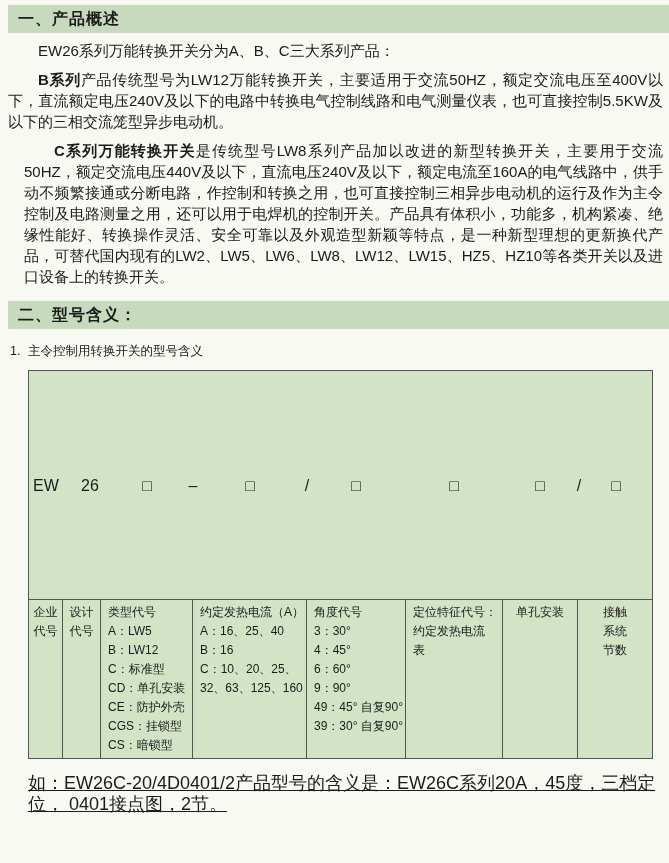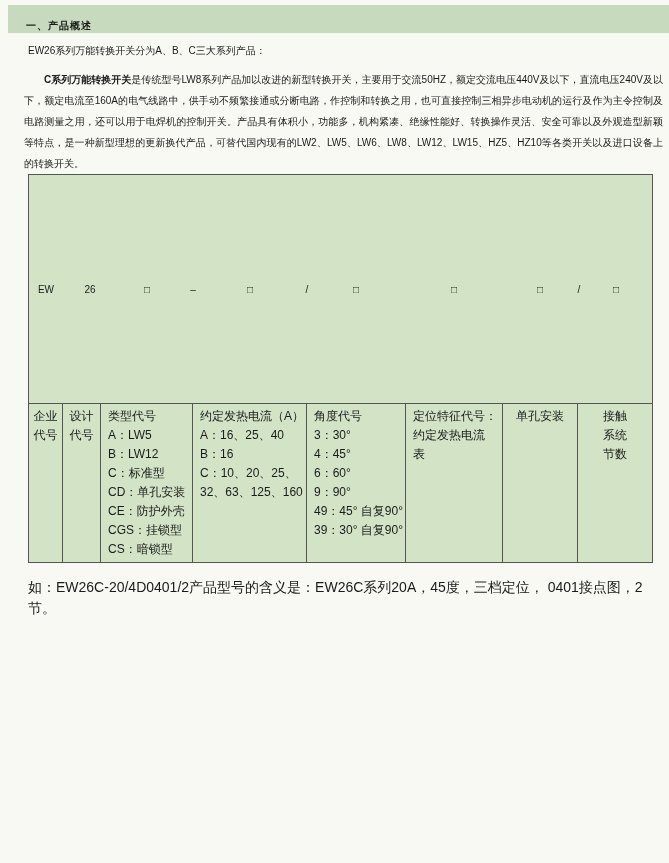--- a/index.html
+++ b/index.html
@@ -7,58 +7,65 @@
     --border:#555555; --text:#1b1b1b;
   }
   *{box-sizing:border-box;}
   html,body{margin:0;padding:0;overflow:hidden;}
   body{
     width:669px;height:863px;background:var(--page-bg);color:var(--text);
     font-family:"Liberation Sans","DejaVu Sans",sans-serif;
   }
   .bar{
     margin-left:8px;height:28px;background:var(--bar-bg);
-    display:flex;align-items:flex-end;padding-left:18px;
-    font-weight:bold;font-size:10px;letter-spacing:1px;
+    display:flex;align-items:center;padding-left:10px;
+    font-weight:bold;font-size:16px;letter-spacing:1px;
   }
   .bar1{margin-top:5px;}
   .bar2{margin-top:14px;}
   .text-block{padding:7px 6px 0 8px;}
-  p.para{margin:0 0 8px;font-size:10px;line-height:21px;text-indent:2em;text-align:justify;}
+  p.para{margin:0 0 8px;font-size:15px;line-height:21px;text-indent:2em;text-align:justify;}
   p.para:last-child{margin-bottom:0;margin-left:16px;}
   .list-item{margin:12px 0 8px;padding-left:10px;font-size:12.5px;line-height:21px;}
   .list-item .num{display:inline-block;width:18px;}
   .mtable{
     margin-left:28px;border-collapse:collapse;background:var(--table-bg);
     table-layout:fixed;width:624px;font-size:12px;color:var(--text);
   }
   .mtable td{
     border:1px solid var(--border);vertical-align:top;
     padding:3px 2px 3px 7px;white-space:pre-line;line-height:19px;
   }
   .mtable td.ctr{text-align:center;padding-left:2px;}
   .mtable .hband{position:relative;height:25px;padding:0;}
-  .hitem{position:absolute;top:50%;transform:translate(-50%,-50%);font-size:10px;white-space:nowrap;}
-  .example{margin:14px 0 0 28px;font-size:14px;line-height:21px;}
+  .hitem{position:absolute;top:50%;transform:translate(-50%,-50%);font-size:16px;white-space:nowrap;}
+  .example{margin:14px 0 0 28px;font-size:18px;line-height:21px;text-decoration:underline;}
 </style>
 </head>
 <body>
 
 <div>
 
   <div class="bar bar1">
     <span>一、产品概述</span>
   </div>
 
   <div class="text-block">
     <p class="para"><span>EW26系列万能转换开关分为A、B、C三大系列产品：</span></p>
+    <p class="para"><b>B系列</b><span>产品传统型号为LW12万能转换开关，主要适用于交流50HZ，额定交流电压至400V以下，直流额定电压240V及以下的电路中转换电气控制线路和电气测量仪表，也可直接控制5.5KW及以下的三相交流笼型异步电动机。</span></p>
     <p class="para"><b>C系列万能转换开关</b><span>是传统型号LW8系列产品加以改进的新型转换开关，主要用于交流50HZ，额定交流电压440V及以下，直流电压240V及以下，额定电流至160A的电气线路中，供手动不频繁接通或分断电路，作控制和转换之用，也可直接控制三相异步电动机的运行及作为主令控制及电路测量之用，还可以用于电焊机的控制开关。产品具有体积小，功能多，机构紧凑、绝缘性能好、转换操作灵活、安全可靠以及外观造型新颖等特点，是一种新型理想的更新换代产品，可替代国内现有的LW2、LW5、LW6、LW8、LW12、LW15、HZ5、HZ10等各类开关以及进口设备上的转换开关。</span></p>
   </div>
 
+  <div class="bar bar2">
+    <span>二、型号含义：</span>
+  </div>
 
+  <div class="list-item">
+    <span class="num">1.</span><span>主令控制用转换开关的型号含义</span>
+  </div>
 
   <table class="mtable t1">
     <colgroup>
       <col style="width:34px">
         <col style="width:38px">
         <col style="width:92px">
         <col style="width:114px">
       <col style="width:99px">
         <col style="width:97px">
         <col style="width:75px">

